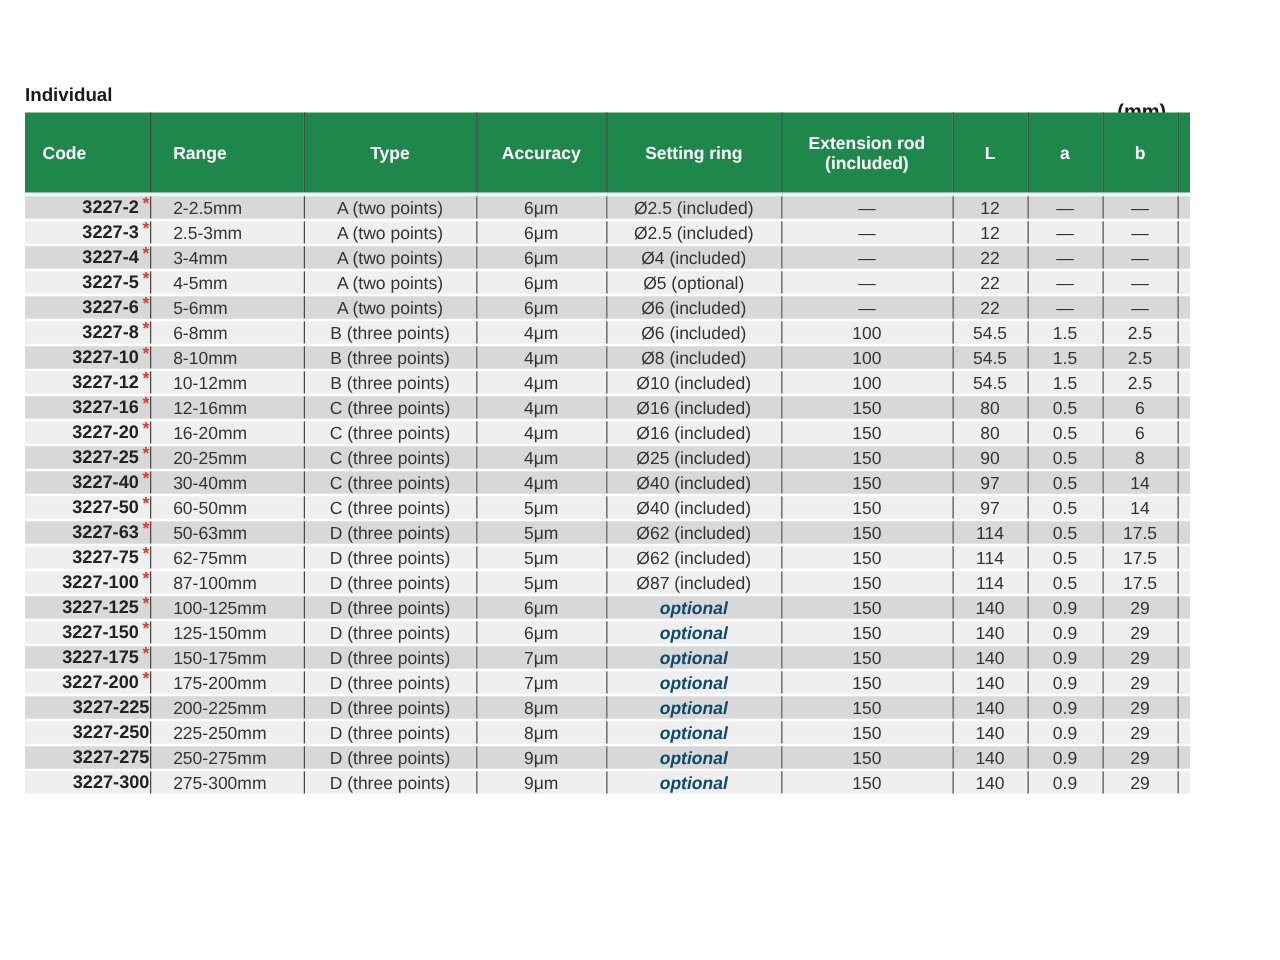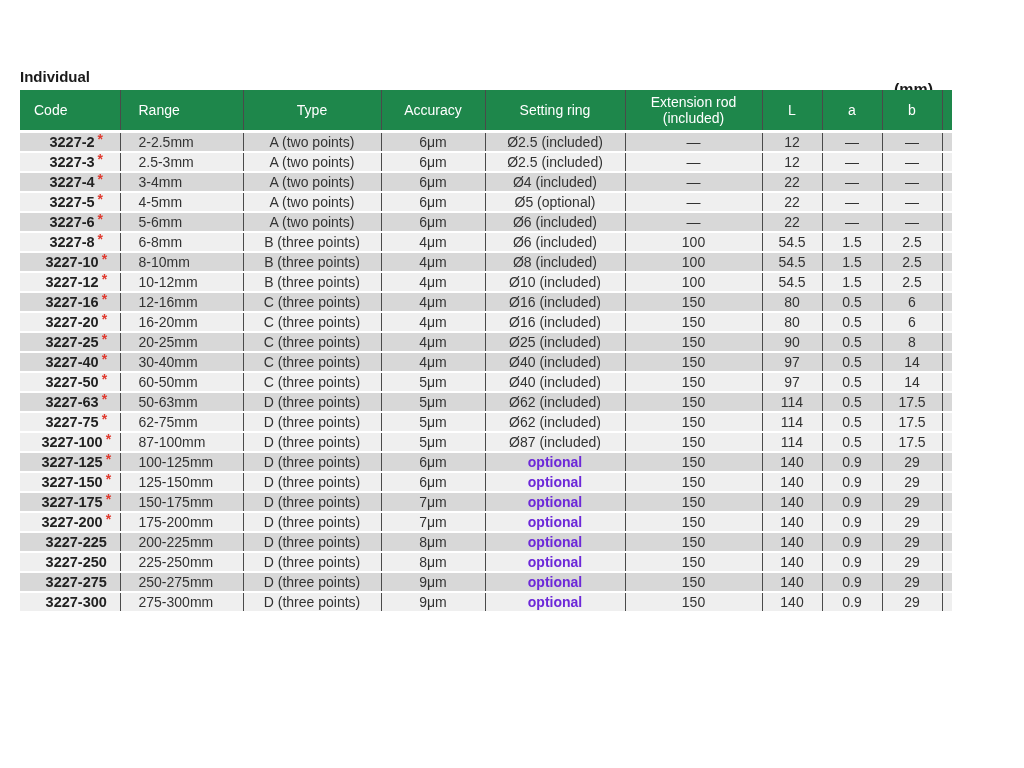--- a/index.html
+++ b/index.html
@@ -30,50 +30,50 @@
   col.w-accuracy { width: 104px; }
   col.w-setting { width: 140px; }
   col.w-extrod { width: 137px; }
   col.w-L { width: 60px; }
   col.w-a { width: 60px; }
   col.w-b { width: 60px; }
   col.w-c { width: 63px; }
 
   th {
     background: #1e874b; color: #ffffff;
-    font-size: 14px; font-weight: normal;
-    height: 40px; padding: 4px 2px; line-height: 1.15;
+    font-size: 14px; font-weight: bold;
+    height: 40px; padding: 16px 2px; line-height: 1.15;
     text-align: center; vertical-align: middle;
     border-right: 1px solid #4a4a4a;
     border-bottom: 3px solid #ffffff;
   }
   th.h-code { text-align: left; padding-left: 14px; }
   th.h-range { text-align: left; padding-left: 18px; }
   th:last-child { border-right: none; }
 
   td {
     font-size: 14px; color: #333333;
     height: 20px; padding: 0;
     text-align: center; vertical-align: middle;
     border-right: 1px solid #4a4a4a;
     border-bottom: 2px solid #ffffff;
     white-space: nowrap; overflow: hidden;
   }
   td:last-child { border-right: none; }
   tr.odd td { background: #d8d8d8; }
   tr.even td { background: #efefef; }
 
-  td.cell-code { text-align: center; padding-left: 13px; }
+  td.cell-code { text-align: right; padding-left: 13px; }
   td.cell-code .code { font-weight: bold; color: #222222; font-size: 14.5px; }
   td.cell-code .star {
     color: #e03a2f; font-weight: bold; font-size: 14px;
     position: relative; top: -3px; margin-left: 3px;
   }
   td.cell-range { text-align: left; padding-left: 18px; }
-  td.optional { font-weight: bold; color: #6d28d9; }
+  td.optional { font-weight: bold; color: #0c4a6e; font-style: italic; }
 </style>
 </head>
 <body>
 
 <div class="page">
   <div class="section-label">Individual</div>
   <div class="unit-label">(mm)</div>
 
   <table class="spec">
     <colgroup>

